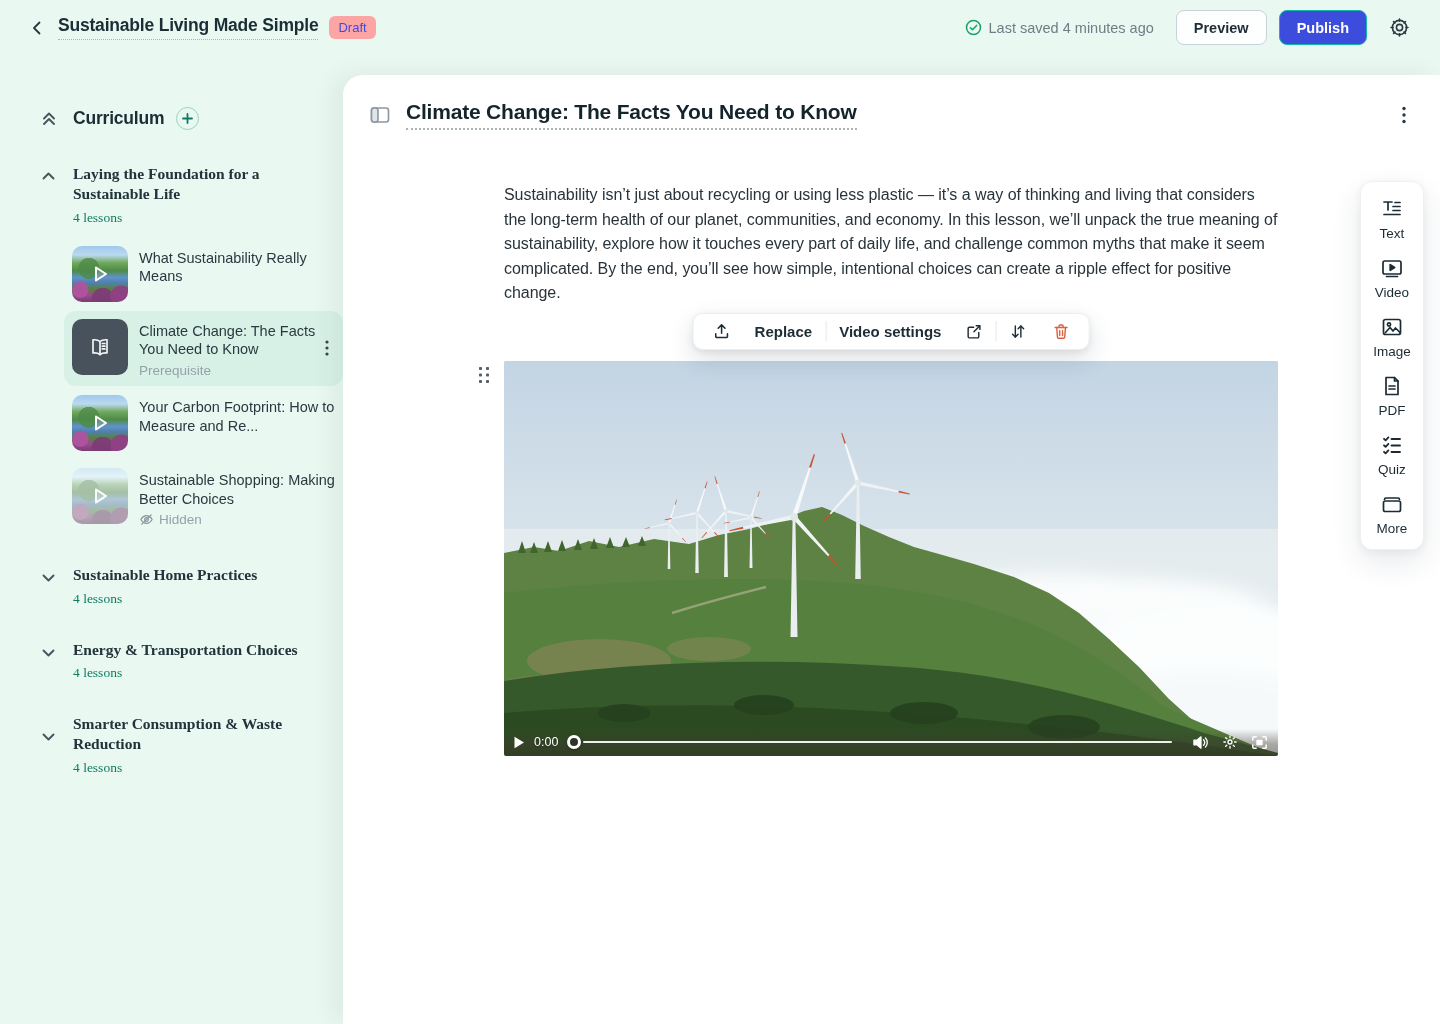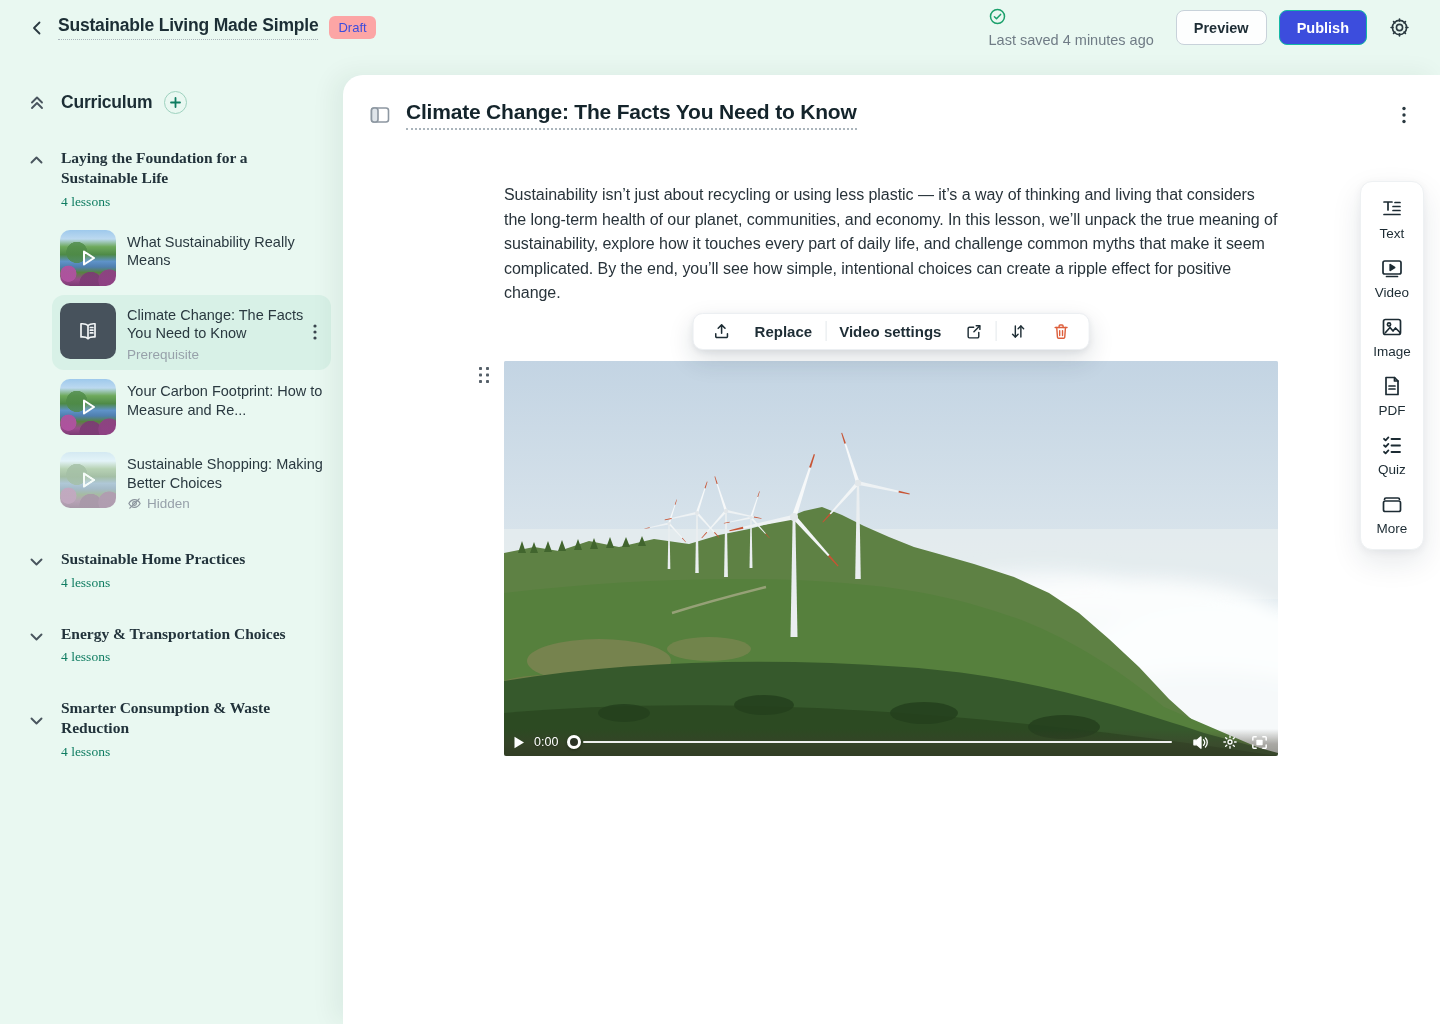--- a/index.html
+++ b/index.html
@@ -20,28 +20,28 @@
   .back-btn { width:26px; height:26px; display:flex; align-items:center; justify-content:center; cursor:pointer; }
   .course-title {
     margin-left:8px; font-size:17.5px; font-weight:700; color:#1c2e35; letter-spacing:-.2px;
     border-bottom:1.5px dotted #a9b4ba; padding-bottom:3px; cursor:text;
   }
   .badge-draft {
     margin-left:11px; background:#fca5a5; color:#3c4ddd; font-size:13px; font-weight:500;
     padding:4px 9px; border-radius:6px;
   }
   .topbar-right { margin-left:auto; display:flex; align-items:center; }
-  .saved-wrap { display:flex; align-items:flex-start; gap:7px; color:#707c86; font-size:14.5px;flex-direction:column; }
+  .saved-wrap { display:flex; align-items:center; gap:7px; color:#707c86; font-size:14.5px; }
   .btn { height:35px; border-radius:8px; font-size:14.5px; font-weight:600; display:flex; align-items:center; padding:0 17px; cursor:pointer; font-family:"Liberation Sans",sans-serif; }
   .btn-preview { margin-left:22px; background:#fdfefe; border:1px solid #c8d2da; color:#1e2d35; }
   .btn-publish { margin-left:12px; background:#3c4ddd; border:1px solid #14b8a6; color:#fff; }
   .gear-btn { margin-left:17px; width:30px; height:30px; display:flex; align-items:center; justify-content:center; cursor:pointer; }
 
   
-  .sidebar { position:absolute; left:0; top:69px; width:366px; bottom:0; padding:22px 0 0 4px; }
+  .sidebar { position:absolute; left:0; top:85px; width:366px; bottom:0; padding:22px 0 0 16px; }
   .curriculum-head { display:flex; align-items:center; padding:0 24px; }
   .collapse-all { width:18px; height:20px; cursor:pointer; }
   .curriculum-title { margin-left:15px; font-size:17.5px; font-weight:700; color:#1c2e35; letter-spacing:-.2px; }
   .add-section { margin-left:12px; width:23px; height:23px; border-radius:50%; border:1.4px solid #9ed2bf; display:flex; align-items:center; justify-content:center; cursor:pointer; background:transparent; }
 
   .section { margin-top:34px; }
   .section-head { display:flex; padding:0 24px; cursor:pointer; }
   .section-chevron { width:18px; margin-top:4px; flex:none; }
   .section-text { margin-left:15px;font-family:Liberation Serif, serif; }
   .section-title { font-size:15.5px; font-weight:600; color:#22333b; line-height:1.32; max-width:230px; }

